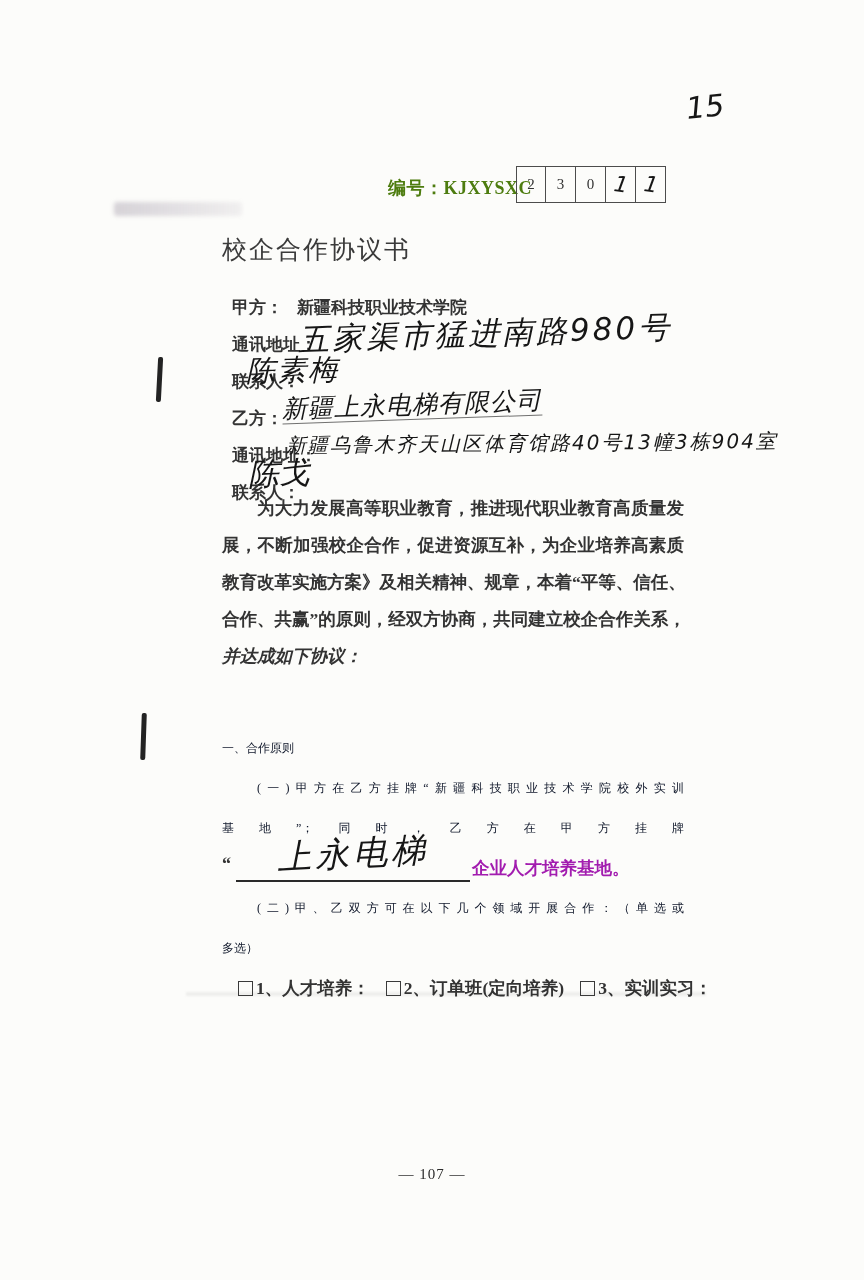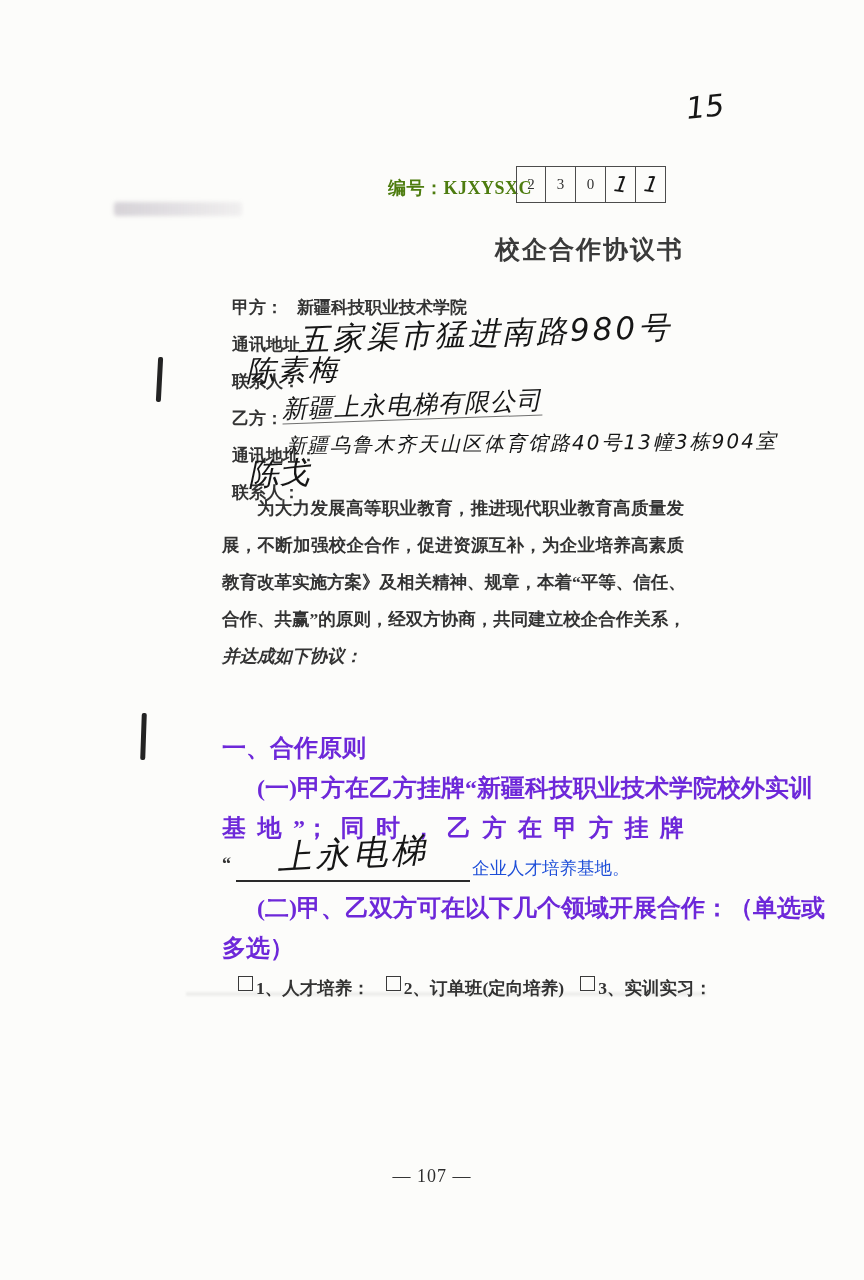--- a/index.html
+++ b/index.html
@@ -24,62 +24,62 @@
   .corner-num{position:absolute;left:686px;top:92px;font-size:30px;transform:rotate(-6deg);}
   .serial-row{position:absolute;left:388px;top:176px;font-size:18px;font-weight:bold;
     letter-spacing:.5px;color:#4d7c0f;}
   .code-boxes{position:absolute;left:516px;top:166px;display:flex;}
   .code-cell{width:30px;height:37px;border:1px solid #4c4c4c;border-left:none;
     display:flex;align-items:center;justify-content:center;
     font-size:15px;color:#333;background:transparent;box-sizing:border-box;}
   .code-cell:first-child{border-left:1px solid #4c4c4c;}
   .code-cell .hw-digit{font-family:"DejaVu Sans",sans-serif;font-style:italic;
     font-size:22px;color:#161616;transform:rotate(9deg);}
-  .doc-title{position:absolute;left:222px;top:233px;width:462px;text-align:right;
-    font-size:25px;font-weight:bold;letter-spacing:2px;color:#3a3a3a;}
+  .doc-title{position:absolute;left:222px;top:233px;width:462px;text-align:left;
+    font-size:25px;font-weight:normal;letter-spacing:2px;color:#3a3a3a;}
   
   .party-row{position:absolute;left:222px;font-size:17px;font-weight:bold;color:#333;
     white-space:nowrap;margin-left:10px;}
   .party-row .pval{margin-left:14px;}
   .r0{top:296px}.r1{top:333px}.r2{top:370px}.r3{top:407px}.r4{top:444px}.r5{top:481px}
   .hw-addr-a{left:298px;top:318px;font-size:31px;letter-spacing:3px;transform:rotate(-2deg);}
   .hw-contact-a{left:246px;top:356px;font-size:29px;letter-spacing:2px;transform:rotate(-1deg);}
   .hw-party-b{left:282px;top:392px;font-size:25px;letter-spacing:1px;transform:rotate(-2deg);
     border-bottom:1px solid rgba(20,20,20,.6);padding-bottom:2px;}
   .hw-addr-b{left:286px;top:433px;font-size:20px;letter-spacing:2px;transform:rotate(-0.5deg);}
   .hw-contact-b{left:248px;top:458px;font-size:31px;transform:rotate(-2deg);}
   
   .preamble{position:absolute;left:222px;top:490px;width:462px;}
   .bline{font-size:17.5px;font-weight:bold;color:#333;height:37px;line-height:37px;
     text-align:justify;text-align-last:justify;white-space:nowrap;}
   .bline.indent{padding-left:35px;width:427px;}
   .bline.last{text-align-last:left;font-style:italic;}
   .sec{position:absolute;left:222px;top:728px;width:462px;}
-  .sline{font-size:24px;font-weight:bold;color:#6d28d9;height:40px;line-height:40px;
+  .sline{font-size:12px;font-weight:normal;color:#0f172a;height:40px;line-height:40px;
     text-align:justify;text-align-last:justify;white-space:nowrap;}
   .sline.indent{padding-left:35px;width:427px;}
   .sline.noj{text-align-last:left;}
   
   .blank-line{position:relative;height:40px;}
   .blank-quote{position:absolute;left:0;top:6px;font-size:18px;font-weight:bold;color:#333;}
   .blank-underline{position:absolute;left:14px;top:32px;width:234px;height:0;
     border-top:2px solid #2a2a2a;}
   .hw-blank{left:55px;top:-12px;font-size:34px;letter-spacing:4px;transform:rotate(-3deg);}
-  .blank-suffix{position:absolute;left:250px;top:0;font-size:17.5px;font-weight:normal;
-    color:#1d4ed8;line-height:40px;}
+  .blank-suffix{position:absolute;left:250px;top:0;font-size:17.5px;font-weight:bold;
+    color:#a21caf;line-height:40px;}
   
   .options-row{position:relative;height:40px;display:flex;justify-content:space-between;
     align-items:center;}
-  .option{display:flex;align-items:flex-start;padding-left:16px;}
+  .option{display:flex;align-items:center;padding-left:16px;}
   .cbox{width:15px;height:15px;border:1.6px solid #3a3a3a;margin-right:3px;
     display:inline-block;box-sizing:border-box;background:transparent;}
   .opt-label{font-size:17.5px;font-weight:bold;color:#333;white-space:nowrap;}
   
   .page-footer{position:absolute;left:0;top:1166px;width:864px;text-align:center;
-    font-size:18px;color:#2c2c2c;letter-spacing:1px;}
+    font-size:15px;color:#2c2c2c;letter-spacing:1px;}
 </style>
 </head>
 <body>
 
 <div id="page">
 
   <div class="smudge"></div>
   <div class="staple staple-1"></div>
   <div class="staple staple-2"></div>
   <div class="faint-line"></div>

